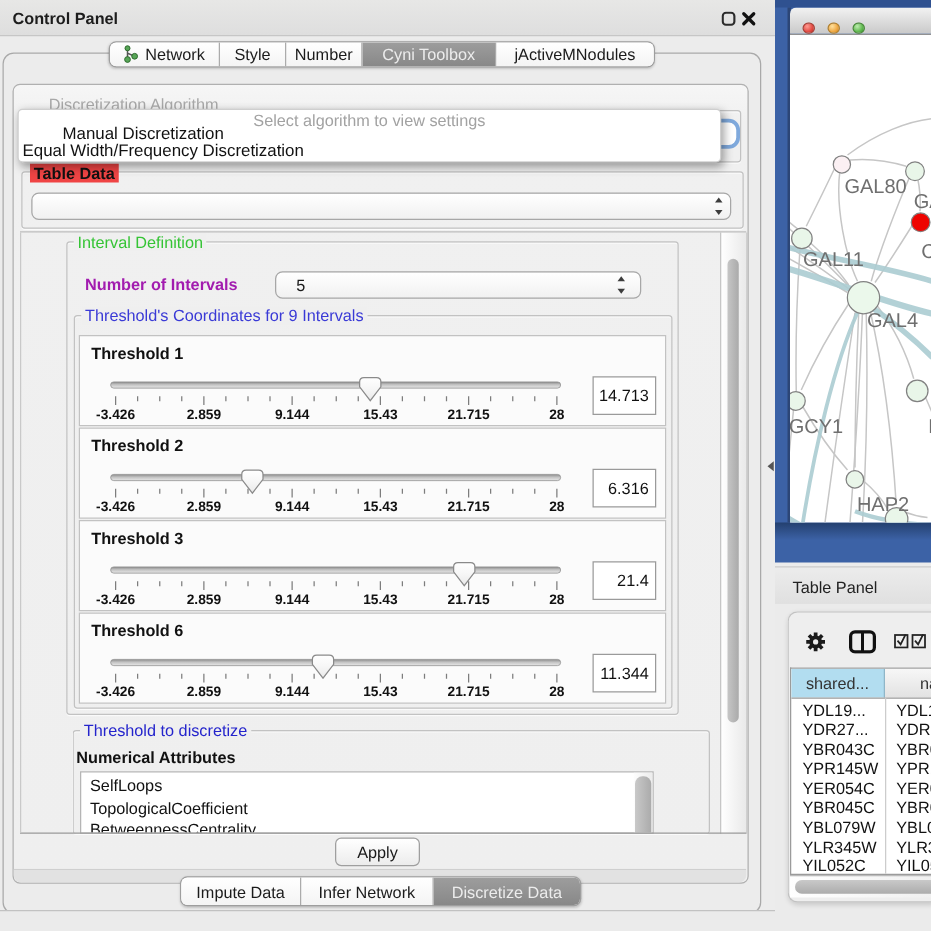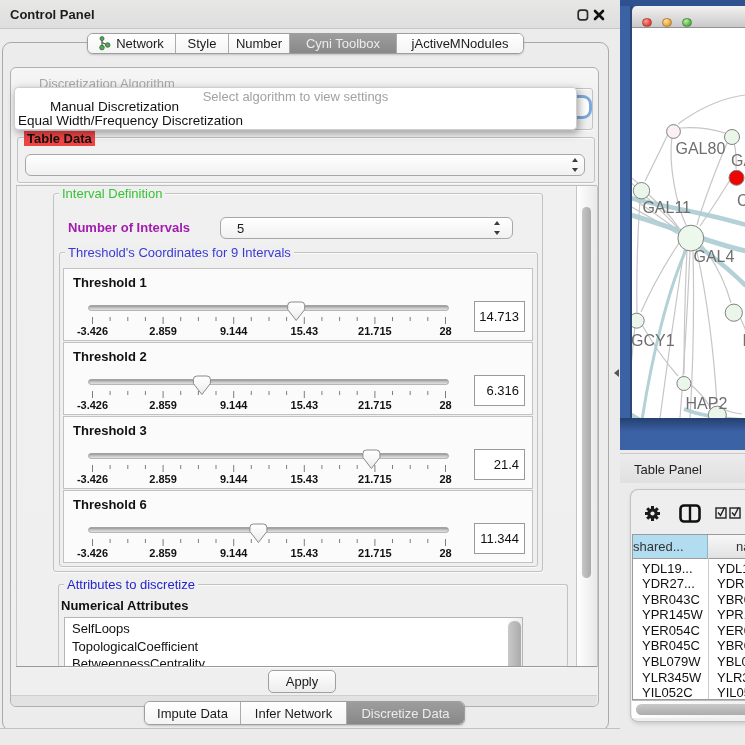--- a/index.html
+++ b/index.html
@@ -185,21 +185,21 @@
 </linearGradient>
 <linearGradient id="thf" x1="0" y1="0" x2="0" y2="1">
   <stop offset="0" stop-color="#ffffff"></stop>
         <stop offset=".5" stop-color="#f6f6f6"></stop>
         <stop offset="1" stop-color="#e9e9e9"></stop>
 </linearGradient>
 </defs>
 </svg>
 
 <div class="grp" style="left:58px;top:584px;width:508px;height:82px;border-bottom:none">
-  <span class="gt" style="color:#2424cc">Attributes to discretize</span>
+  <span class="gt" style="color:#2424cc">Threshold to discretize</span>
   </div>
 <div class="abs" style="left:61px;top:598px;font-size:13px;font-weight:bold;color:#111">Numerical Attributes</div>
 <div class="abs" style="left:64px;top:617px;width:459px;height:50px;background:#fff;border:1px solid #b5b5b5;overflow:hidden;box-sizing:border-box">
   <div style="font-size:13px;color:#111;padding-left:7px;line-height:17.6px;padding-top:2px">SelfLoops<br>TopologicalCoefficient<br>BetweennessCentrality</div>
   <div style="position:absolute;right:0;top:0;width:15px;height:50px;background:linear-gradient(90deg,#fdfdfd,#ececec)"></div>
   <div style="position:absolute;right:1px;top:3px;width:13px;height:60px;border-radius:6px;background:linear-gradient(90deg,#c9c9c9,#ababab)"></div>
 </div>
 
 <div class="abs" id="vsb"></div>
 <div class="abs" id="vsbthumb"></div>
@@ -307,21 +307,21 @@
 </svg>
 <svg class="abs" style="left:715px;top:507px" width="26" height="12" viewBox="0 0 26 12">
   <g fill="none" stroke="#222" stroke-width="1.4">
     <rect x="1" y="1" width="10" height="10"></rect>
       <rect x="15" y="1" width="10" height="10"></rect>
     <path d="M3 5.5 L5.5 8.5 L9.5 0.5 M17 5.5 L19.5 8.5 L23.5 0.5"></path>
   </g>
 </svg>
 
 <div class="abs" style="left:632px;top:534px;width:113px;height:166px;border:1px solid #9b9b9b;border-right:none;box-sizing:border-box;background:#fff;overflow:hidden">
-  <div style="position:absolute;left:0;top:0;width:75px;height:23px;background:#b2ddf0;border-right:1px solid #8fb6c8;box-sizing:border-box;font-size:13px;color:#333;line-height:23px">shared...</div>
+  <div style="position:absolute;left:0;top:0;width:75px;height:23px;background:#b2ddf0;border-right:1px solid #8fb6c8;box-sizing:border-box;font-size:13px;color:#333;text-align:center;line-height:23px">shared...</div>
   <div style="position:absolute;left:75px;top:0;width:38px;height:23px;background:linear-gradient(180deg,#f7f7f7,#e2e2e2);font-size:13px;color:#333;padding-left:28px;line-height:23px;box-sizing:border-box">na</div>
   <div style="position:absolute;left:0;top:23px;width:113px;height:1px;background:#9b9b9b"></div>
   <div style="position:absolute;left:75px;top:23px;width:1px;height:143px;background:#cccccc"></div>
   <div style="position:absolute;left:9px;top:25.5px;font-size:13px;color:#111;line-height:15.6px;white-space:nowrap">YDL19...<br>YDR27...<br>YBR043C<br>YPR145W<br>YER054C<br>YBR045C<br>YBL079W<br>YLR345W<br>YIL052C</div>
   <div style="position:absolute;left:84px;top:25.5px;font-size:13px;color:#111;line-height:15.6px;white-space:nowrap">YDL19...<br>YDR27...<br>YBR043C<br>YPR145W<br>YER054C<br>YBR045C<br>YBL079W<br>YLR345W<br>YIL052C</div>
 </div>
 <div class="abs" style="left:632px;top:700px;width:113px;height:17px;background:linear-gradient(90deg,#fff,#f0f0f0);border-top:1px solid #bbb">
   <div style="position:absolute;left:4px;top:2.5px;width:112px;height:11px;border-radius:6px 0 0 6px;background:linear-gradient(180deg,#c9c9c9,#acacac)"></div>
 </div>
 

